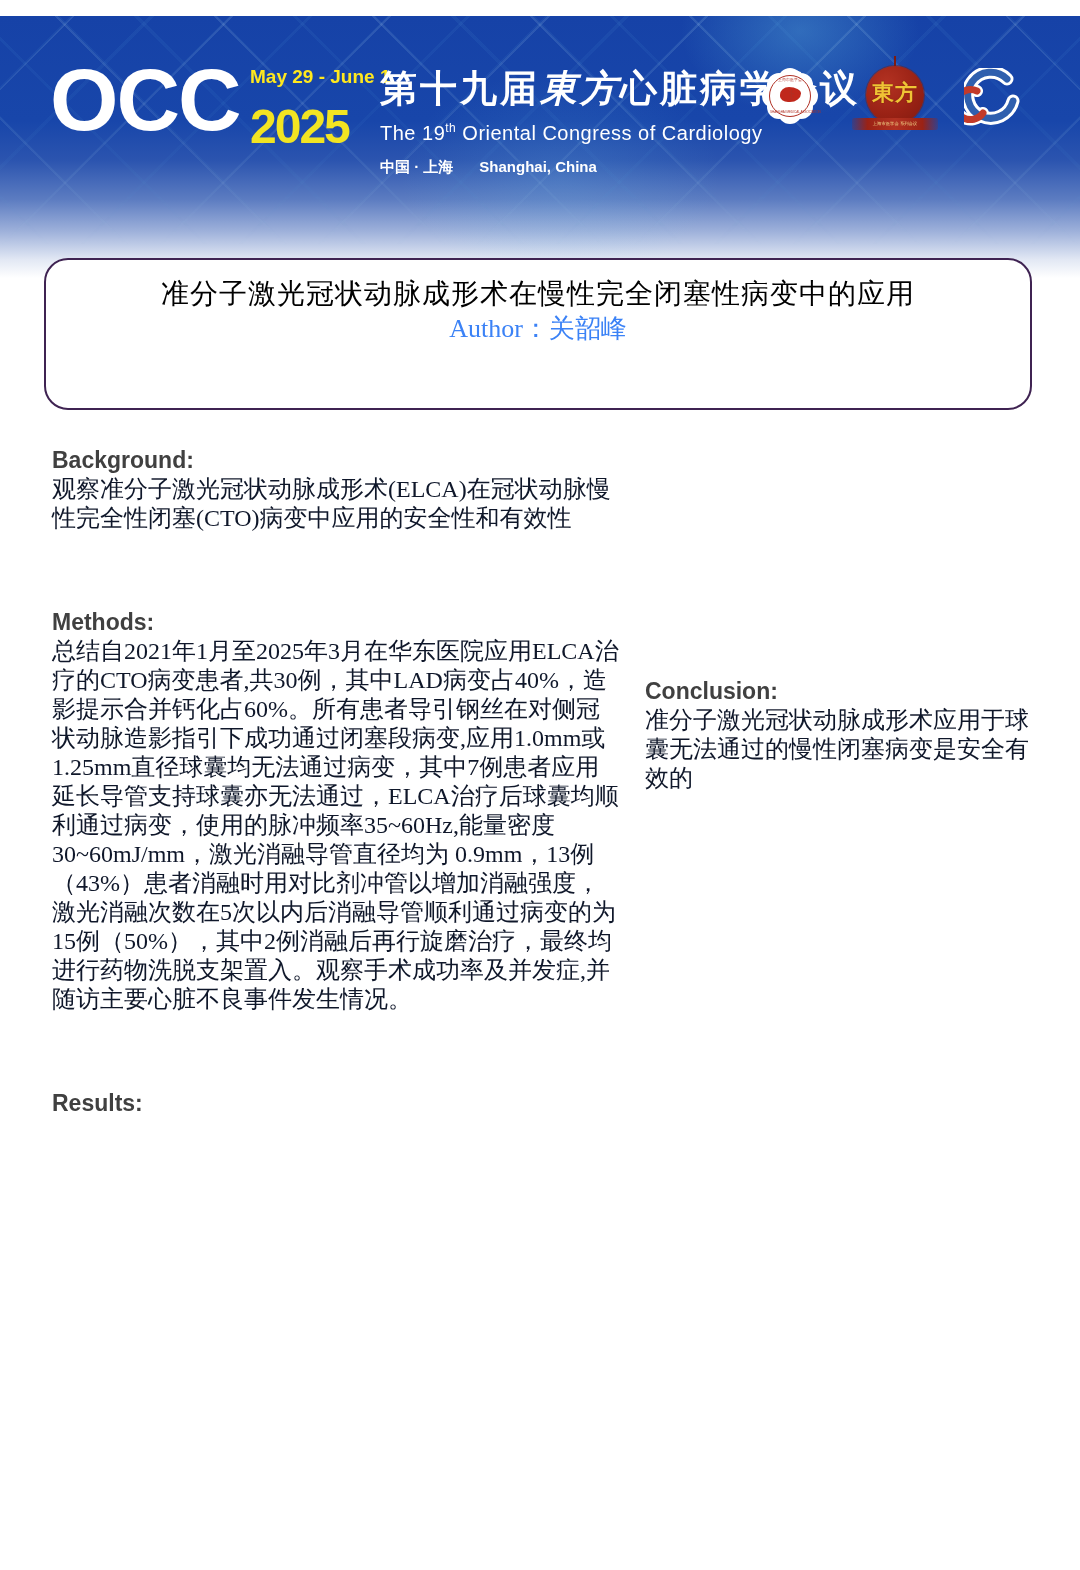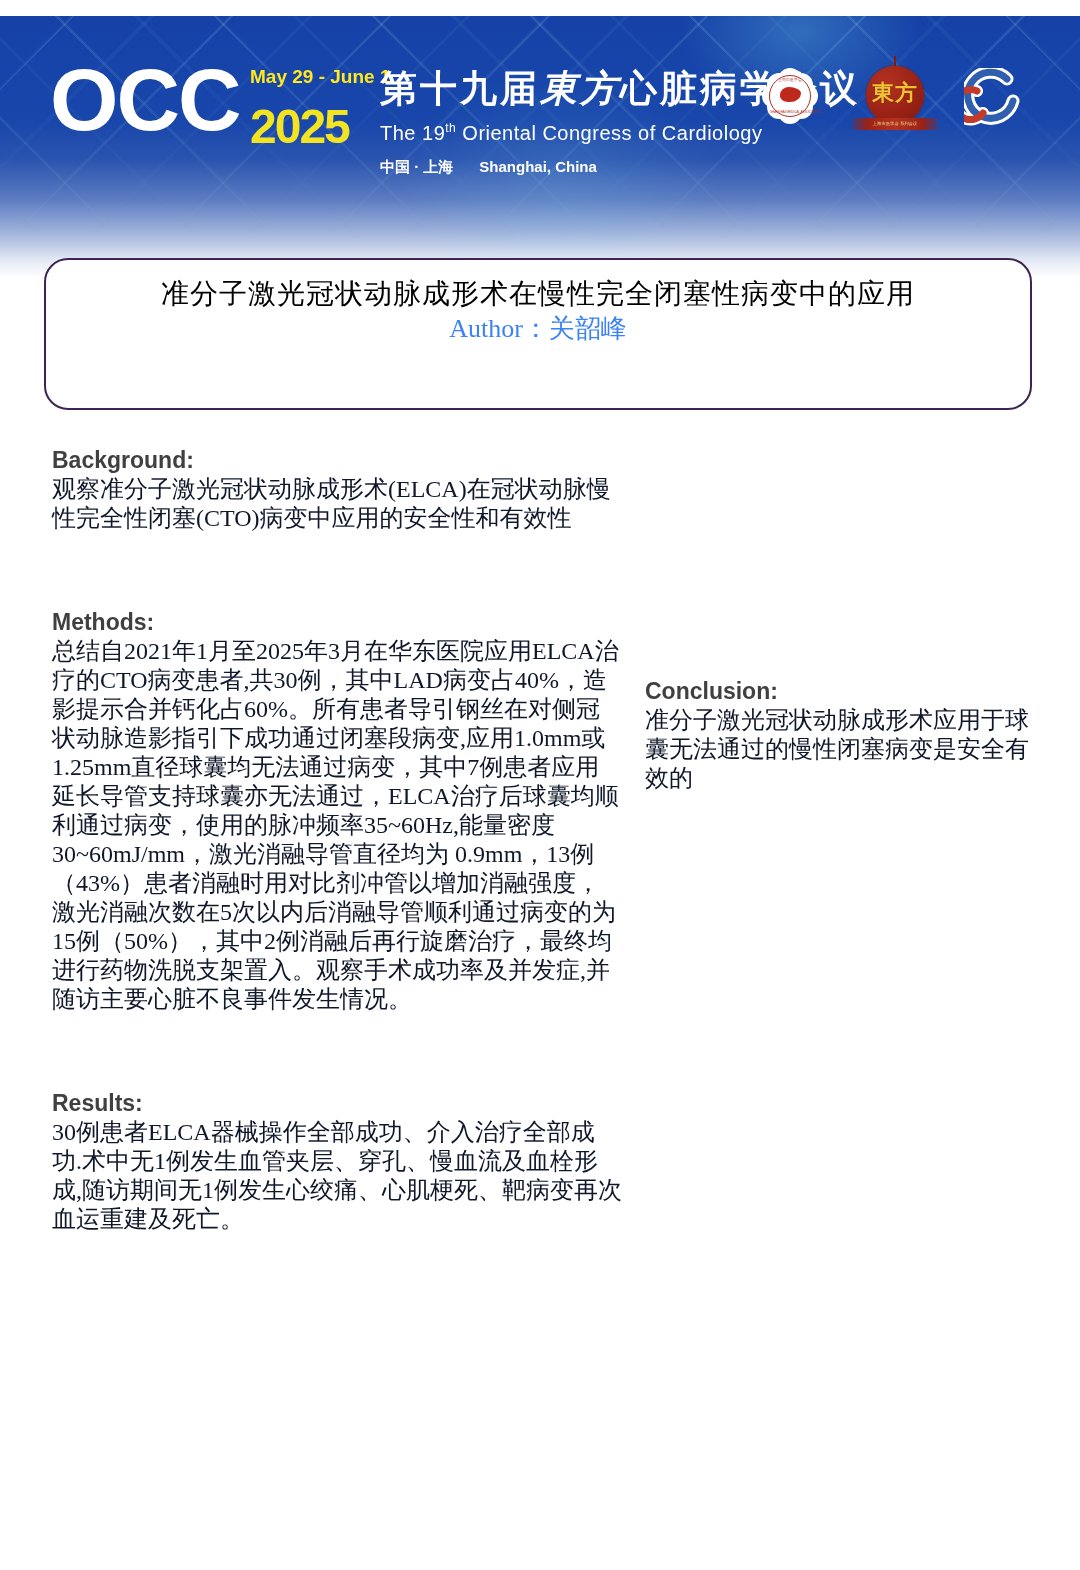--- a/index.html
+++ b/index.html
@@ -161,16 +161,15 @@
     <p>总结自2021年1月至2025年3月在华东医院应用ELCA治疗的CTO病变患者,共30例，其中LAD病变占40%，造影提示合并钙化占60%。所有患者导引钢丝在对侧冠状动脉造影指引下成功通过闭塞段病变,应用1.0mm或1.25mm直径球囊均无法通过病变，其中7例患者应用延长导管支持球囊亦无法通过，ELCA治疗后球囊均顺利通过病变，使用的脉冲频率35~60Hz,能量密度30~60mJ/mm，激光消融导管直径均为 0.9mm，13例（43%）患者消融时用对比剂冲管以增加消融强度，激光消融次数在5次以内后消融导管顺利通过病变的为15例（50%），其中2例消融后再行旋磨治疗，最终均进行药物洗脱支架置入。观察手术成功率及并发症,并随访主要心脏不良事件发生情况。</p>
   </section>
 
   <section class="sec sec-conclusion">
     <h3>Conclusion:</h3>
     <p>准分子激光冠状动脉成形术应用于球囊无法通过的慢性闭塞病变是安全有效的</p>
   </section>
 
   <section class="sec sec-results">
     <h3>Results:</h3>
-    <p>30例患者ELCA器械操作全部成功、介入治疗全部成功.术中无1例发生血管夹层、穿孔、慢血流及血栓形成,随访期间无1例发生心绞痛、心肌梗死、靶病变再次血运重建及死亡。</p>
   </section>
 
 </div>
 
 </body></html>

